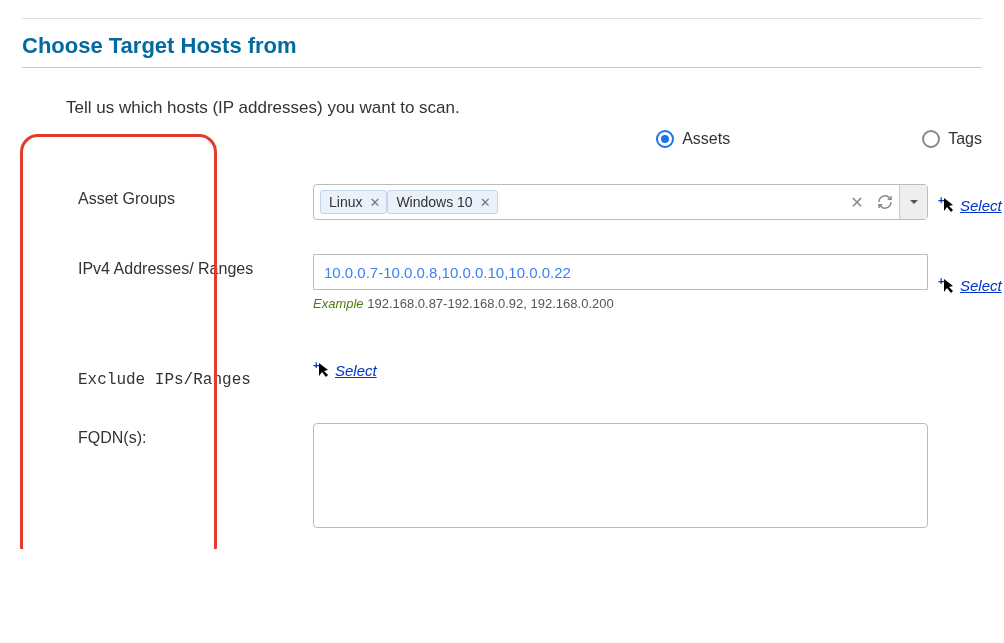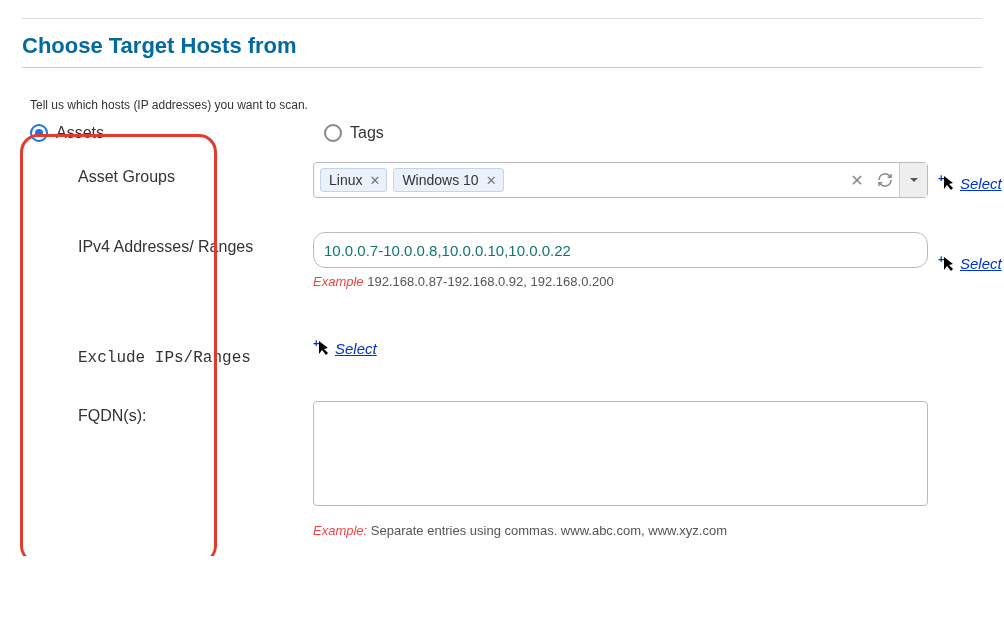--- a/index.html
+++ b/index.html
@@ -23,29 +23,31 @@
     font-weight: bold;
     margin: 0 0 8px 0;
     color: #0369a1;
   }
   .rule {
     border-bottom: 1px solid #ccc;
     margin-bottom: 30px;
   }
   .intro {
     color: #333;
-    font-size: 12px;
+    font-size: 17px;
     margin-bottom: 12px;
     padding-left: 8px;
+    margin-left: 36px;
   }
   .radio-row {
     display: flex;
-    gap: 70px;
+    gap: 42px;
     padding-left: 8px;
-    margin-bottom: 20px;
+    margin-bottom: 36px;
+    justify-content: flex-end;
   }
   .radio-item {
     display: flex;
     align-items: center;
     gap: 8px;
     font-size: 16px;
   }
   .radio {
     width: 18px; height: 18px;
     border: 2px solid #888;
@@ -73,21 +75,21 @@
     color: #333;
     padding-top: 6px;
   }
   .tagbox {
     border: 1px solid #bbb;
     border-radius: 4px;
     height: 36px;
     display: flex;
     align-items: center;
     padding: 0 6px;
-    gap: 6px;
+    gap: 0;
     position: relative;
     background: #fff;
   }
   .tag {
     background: #eaf1fb;
     border: 1px solid #c4d4ec;
     border-radius: 3px;
     padding: 3px 4px 3px 8px;
     font-size: 14px;
     color: #333;
@@ -117,26 +119,26 @@
   .ctrl-dd {
     border-left: 1px solid #ccc;
     background: #eee;
     width: 28px;
     height: 100%;
     display: flex;
     align-items: center; justify-content: center;
   }
   .textinput {
     border: 1px solid #bbb;
-    border-radius: 12px;
+    border-radius: 1px;
     height: 36px;
     width: 100%;
     padding: 3px 10px;
     font-size: 15px;
-    color: #0f766e;
+    color: #3b82f6;
   }
   .textarea {
     border: 1px solid #bbb;
     border-radius: 4px;
     width: 100%;
     height: 105px;
     resize: none;
     padding: 8px 10px;
     font-size: 15px;
   }
@@ -155,21 +157,21 @@
   .plus-cursor {
     position: relative;
     width: 20px; height: 20px;
   }
   .plus-cursor svg { display: block; }
   .example {
     font-size: 13px;
     color: #555;
     margin-top: 6px;
   }
-  .example em { color: #ef4444; }
+  .example em { color: #4d7c0f; }
   .spacer { height: 20px; }
   .highlight-box {
     position: absolute;
     border: 3px solid #e23b2e;
     border-radius: 18px;
     pointer-events: none;
   }
   .rel { position: relative; }
 </style>
 </head>
@@ -264,23 +266,20 @@
         </svg>
       </span>
       <a href="#">Select</a>
     </div>
 
     <div class="spacer" style="grid-column: 1 / -1; height:10px;"></div>
 
     <div class="label">FQDN(s):</div>
     <div>
       <textarea class="textarea" style=""></textarea>
-      <div class="example" style="margin-top:14px;">
-        <em>Example:</em><span> Separate entries using commas. www.abc.com, www.xyz.com</span>
-      </div>
     </div>
     <div></div>
 
   </div>
 
   <div class="highlight-box" style="left:20px; top:134px; width:197px; height:430px;"></div>
 
 </div>
 
 </body></html>

